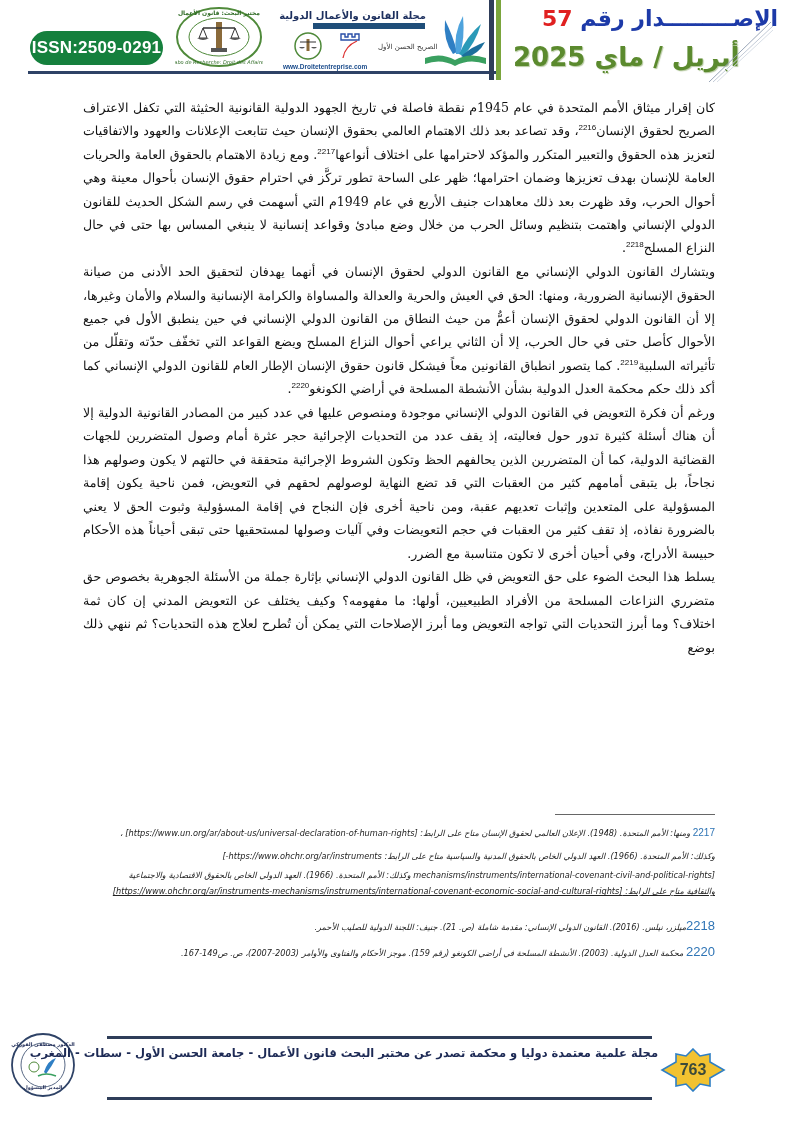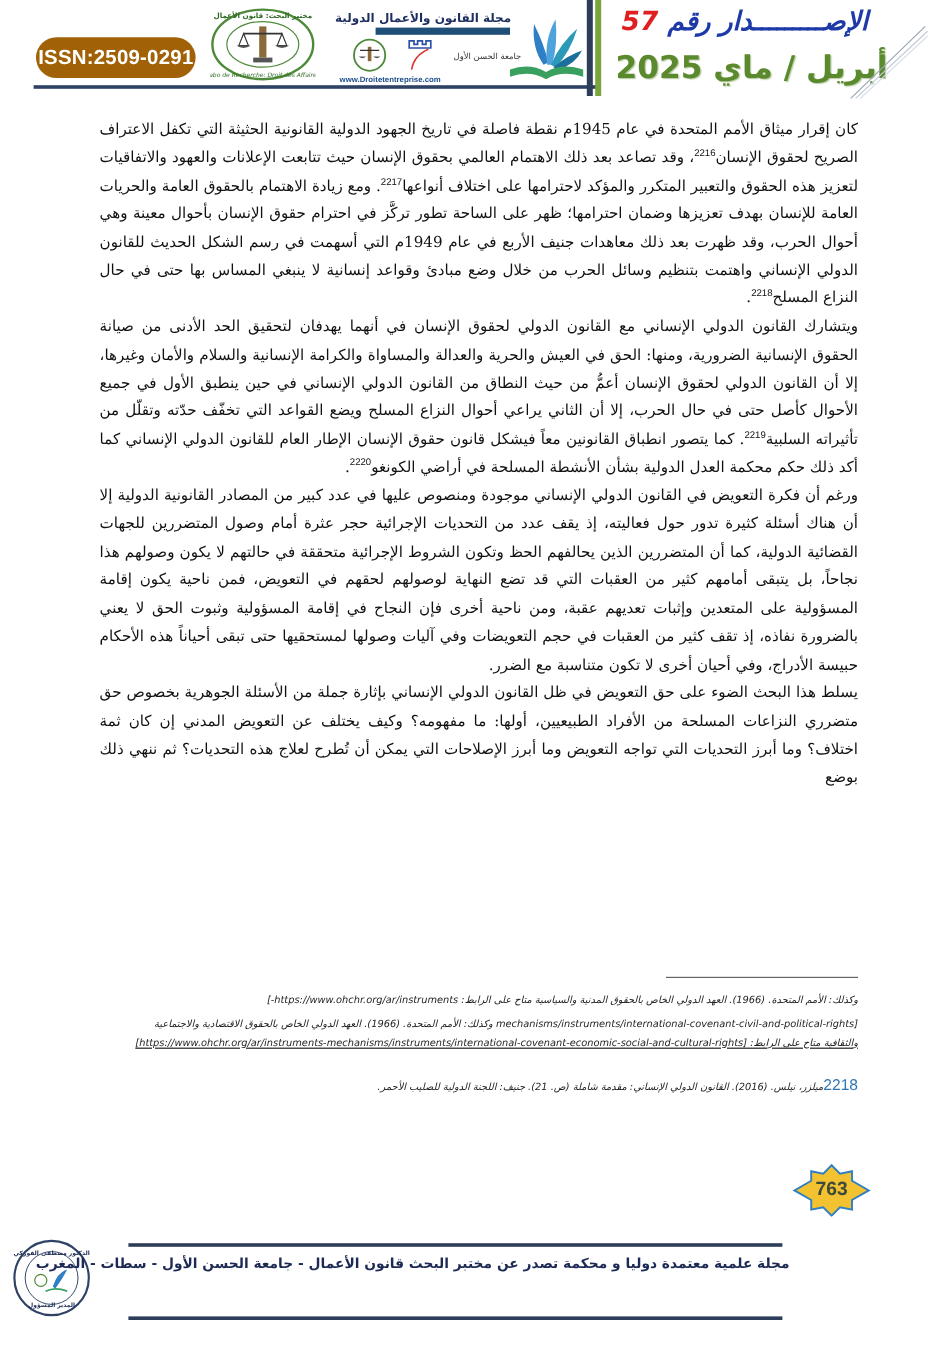--- a/index.html
+++ b/index.html
@@ -2,21 +2,21 @@
 <html><head>
 <meta charset="utf-8">
 <style>
   * { box-sizing: border-box; margin: 0; padding: 0; }
   html, body { width: 793px; height: 1122px; background: #ffffff; overflow: hidden; }
   body { position: relative; font-family: "DejaVu Sans", sans-serif; color: #111; }
 
   
   .issn {
     position: absolute; left: 30px; top: 31px; width: 133px; height: 34px;
-    background: #a16207; border-radius: 17px; color: #fff;
+    background: #15803d; border-radius: 17px; color: #fff;
     font-family: "Liberation Sans", sans-serif; font-size: 17px; font-weight: bold;
     display: flex; align-items: center; justify-content: center; letter-spacing: 0.2px;
   }
   .lab-seal {
     position: absolute; left: 175px; top: 6px; width: 88px; height: 62px;
   }
   .journal-logo {
     position: absolute; left: 283px; top: 6px; width: 205px; height: 64px;
   }
   .journal-logo .jtitle {
@@ -36,21 +36,21 @@
   .header-line {
     position: absolute; left: 28px; top: 71px; width: 470px; height: 3px; background: #2e4266;
   }
   .vbar-dark { position: absolute; left: 489px; top: 0; width: 5px; height: 80px; background: #2e3d59; }
   .vbar-green { position: absolute; left: 496px; top: 0; width: 5px; height: 80px; background: #7aa53c; }
 
   .issue-line {
     position: absolute; right: 479px; top: 6px; direction: rtl; white-space: nowrap;
     font-family: "DejaVu Sans", sans-serif; font-weight: bold; font-size: 22px; color: #1d3aa8;
   }
-  .issue-line { right: auto; left: 518px; font-style: italic; }
+  .issue-line { right: auto; left: 542px; }
   .issue-line .issue-num { color: #e02020; }
   .issue-date {
     position: absolute; left: 513px; top: 42px; direction: rtl; white-space: nowrap;
     font-weight: bold; font-size: 26px; color: #5b8a2e;
     text-shadow: 1px 1px 1px #b6c9a0;
   }
   .diag-lines { position: absolute; left: 705px; top: 20px; width: 70px; height: 64px; }
 
   
   .main {
@@ -69,21 +69,21 @@
   }
   .fn { margin: 0; }
   .fn .fnum { color: #2e74b5; font-style: normal; font-family: "Liberation Sans", sans-serif; font-size: 10px; }
   .fn .fnum.big { font-size: 13px; }
   .fn .url { direction: ltr; unicode-bidi: embed; }
 
   
   .footer-line-top { position: absolute; left: 107px; top: 1036px; width: 545px; height: 3px; background: #2e3d59; }
   .footer-line-bot { position: absolute; left: 107px; top: 1097px; width: 545px; height: 3px; background: #2e3d59; }
   .footer-seal { position: absolute; left: 10px; top: 1032px; width: 66px; height: 66px; }
-  .page-badge { position: absolute; left: 660px; top: 970px; width: 66px; height: 44px; }
+  .page-badge { position: absolute; left: 660px; top: 1048px; width: 66px; height: 44px; }
   .page-badge .pnum {
     position: absolute; left: 0; top: 0; width: 66px; height: 44px; display: flex; align-items: center; justify-content: center;
     font-family: "Liberation Sans", sans-serif; font-weight: bold; font-size: 16px; color: #3b4a3a;
   }
   .footer-text1 {
     position: absolute; right: 135px; top: 1046px; direction: rtl; white-space: nowrap;
     font-family: "DejaVu Sans", sans-serif; font-weight: bold; font-size: 11.5px; color: #1d2a55;
   }
   .footer-text2 {
     position: absolute; right: 150px; top: 1121px; direction: rtl; white-space: nowrap;
@@ -117,21 +117,21 @@
     <circle cx="15" cy="15" r="13" fill="#fff" stroke="#4f8a3a" stroke-width="1.5"></circle>
     <rect x="13.5" y="8" width="3" height="12" fill="#8a6a3a"></rect>
     <line x1="7" y1="11" x2="23" y2="11" stroke="#333"></line>
     <path d="M6 16 Q9 19 12 16" fill="#555"></path>
       <path d="M18 16 Q21 19 24 16" fill="#555"></path>
   </svg>
   <svg style="position:absolute;left:56px;top:26px;width:24px;height:28px" viewBox="0 0 24 28">
     <path d="M2 2 h4 v3 h3 v-3 h4 v3 h3 v-3 h4 v6 h-18 z" fill="none" stroke="#2a4fa8" stroke-width="1.4"></path>
     <path d="M4 26 Q6 14 18 9" fill="none" stroke="#d33" stroke-width="1.3"></path>
   </svg>
-  <span class="juniv">جامعة الحسن الأول</span>
+  <span class="juniv">الصريح الحسن الأول</span>
   <svg style="position:absolute;left:140px;top:4px;width:65px;height:60px" viewBox="0 0 65 60">
     <path d="M30 44 Q20 30 22 10 Q30 26 34 42 Z" fill="#2f7fc4"></path>
     <path d="M33 44 Q30 24 40 6 Q42 28 37 44 Z" fill="#4ea3dd"></path>
     <path d="M36 44 Q44 26 58 14 Q52 34 40 46 Z" fill="#2a9ab8"></path>
     <path d="M38 46 Q50 36 62 32 Q56 44 42 48 Z" fill="#1c6f9c"></path>
     <path d="M2 48 Q18 42 32 50 Q46 42 63 48 L63 54 Q46 48 32 56 Q18 48 2 54 Z" fill="#3aa060"></path>
   </svg>
   <span class="jurl">www.Droitetentreprise.com</span>
 </div>
 <div class="header-line"></div>
@@ -156,30 +156,38 @@
   <p>
     <span>ويتشارك القانون الدولي الإنساني مع القانون الدولي لحقوق الإنسان في أنهما يهدفان لتحقيق الحد الأدنى من صيانة الحقوق الإنسانية الضرورية، ومنها: الحق في العيش والحرية والعدالة والمساواة والكرامة الإنسانية والسلام والأمان وغيرها، إلا أن القانون الدولي لحقوق الإنسان أعمُّ من حيث النطاق من القانون الدولي الإنساني في حين ينطبق الأول في جميع الأحوال كأصل حتى في حال الحرب، إلا أن الثاني يراعي أحوال النزاع المسلح ويضع القواعد التي تخفّف حدّته وتقلّل من تأثيراته السلبية</span><sup>2219</sup><span>. كما يتصور انطباق القانونين معاً فيشكل قانون حقوق الإنسان الإطار العام للقانون الدولي الإنساني كما أكد ذلك حكم محكمة العدل الدولية بشأن الأنشطة المسلحة في أراضي الكونغو</span><sup>2220</sup><span>.</span>
   </p>
   <p>ورغم أن فكرة التعويض في القانون الدولي الإنساني موجودة ومنصوص عليها في عدد كبير من المصادر القانونية الدولية إلا أن هناك أسئلة كثيرة تدور حول فعاليته، إذ يقف عدد من التحديات الإجرائية حجر عثرة أمام وصول المتضررين للجهات القضائية الدولية، كما أن المتضررين الذين يحالفهم الحظ وتكون الشروط الإجرائية متحققة في حالتهم لا يكون وصولهم هذا نجاحاً، بل يتبقى أمامهم كثير من العقبات التي قد تضع النهاية لوصولهم لحقهم في التعويض، فمن ناحية يكون إقامة المسؤولية على المتعدين وإثبات تعديهم عقبة، ومن ناحية أخرى فإن النجاح في إقامة المسؤولية وثبوت الحق لا يعني بالضرورة نفاذه، إذ تقف كثير من العقبات في حجم التعويضات وفي آليات وصولها لمستحقيها حتى تبقى أحياناً هذه الأحكام حبيسة الأدراج، وفي أحيان أخرى لا تكون متناسبة مع الضرر.</p>
   <p>يسلط هذا البحث الضوء على حق التعويض في ظل القانون الدولي الإنساني بإثارة جملة من الأسئلة الجوهرية بخصوص حق متضرري النزاعات المسلحة من الأفراد الطبيعيين، أولها: ما مفهومه؟ وكيف يختلف عن التعويض المدني إن كان ثمة اختلاف؟ وما أبرز التحديات التي تواجه التعويض وما أبرز الإصلاحات التي يمكن أن تُطرح لعلاج هذه التحديات؟ ثم ننهي ذلك بوضع</p>
 </div>
 
 <div class="fn-rule"></div>
 <div class="footnotes">
   <div class="fn">
+    <span class="fnum">2217</span>
+    <span>ومنها: الأمم المتحدة. (1948). الإعلان العالمي لحقوق الإنسان متاح على الرابط: </span><span class="url">[https://www.un.org/ar/about-us/universal-declaration-of-human-rights]</span><span> ،</span>
+  </div>
+  <div class="fn">
     <span>وكذلك: الأمم المتحدة. (1966). العهد الدولي الخاص بالحقوق المدنية والسياسية متاح على الرابط: </span><span class="url">[-https://www.ohchr.org/ar/instruments</span>
   </div>
   <div class="fn" style="line-height:16px;">
     <span class="url">mechanisms/instruments/international-covenant-civil-and-political-rights]</span><span> وكذلك: الأمم المتحدة. (1966). العهد الدولي الخاص بالحقوق الاقتصادية والاجتماعية</span>
   </div>
   <div class="fn" style="line-height:16px;text-decoration:underline;">
     <span>والثقافية متاح على الرابط: </span><span class="url">[https://www.ohchr.org/ar/instruments-mechanisms/instruments/international-covenant-economic-social-and-cultural-rights]</span>
   </div>
   <div class="fn" style="margin-top:16px;">
     <span class="fnum big">2218</span><span>ميلزر، نيلس. (2016). القانون الدولي الإنساني: مقدمة شاملة (ص. 21). جنيف: اللجنة الدولية للصليب الأحمر.</span>
+  </div>
+  <div class="fn" style="margin-top:2px;">
+    <span class="fnum big">2220</span>
+    <span>محكمة العدل الدولية. (2003). الأنشطة المسلحة في أراضي الكونغو (رقم 159). موجز الأحكام والفتاوى والأوامر (2003-2007)، ص. ص149-167.</span>
   </div>
 </div>
 
 <svg class="footer-seal" viewBox="0 0 66 66">
   <circle cx="33" cy="33" r="31" fill="#fff" stroke="#2e4266" stroke-width="1.8"></circle>
   <circle cx="33" cy="33" r="22" fill="none" stroke="#2e4266" stroke-width="0.8"></circle>
   <circle cx="24" cy="35" r="5" fill="none" stroke="#4f8a3a" stroke-width="1"></circle>
   <path d="M34 40 Q38 28 46 26 Q42 34 36 42 Z" fill="#2f7fc4"></path>
   <path d="M28 44 Q36 40 46 44" fill="none" stroke="#3aa060" stroke-width="1.5"></path>
   <text x="33" y="14" font-size="5" text-anchor="middle" fill="#1d2a55" font-weight="bold">الدكتور مصطفى الفوركي</text>

